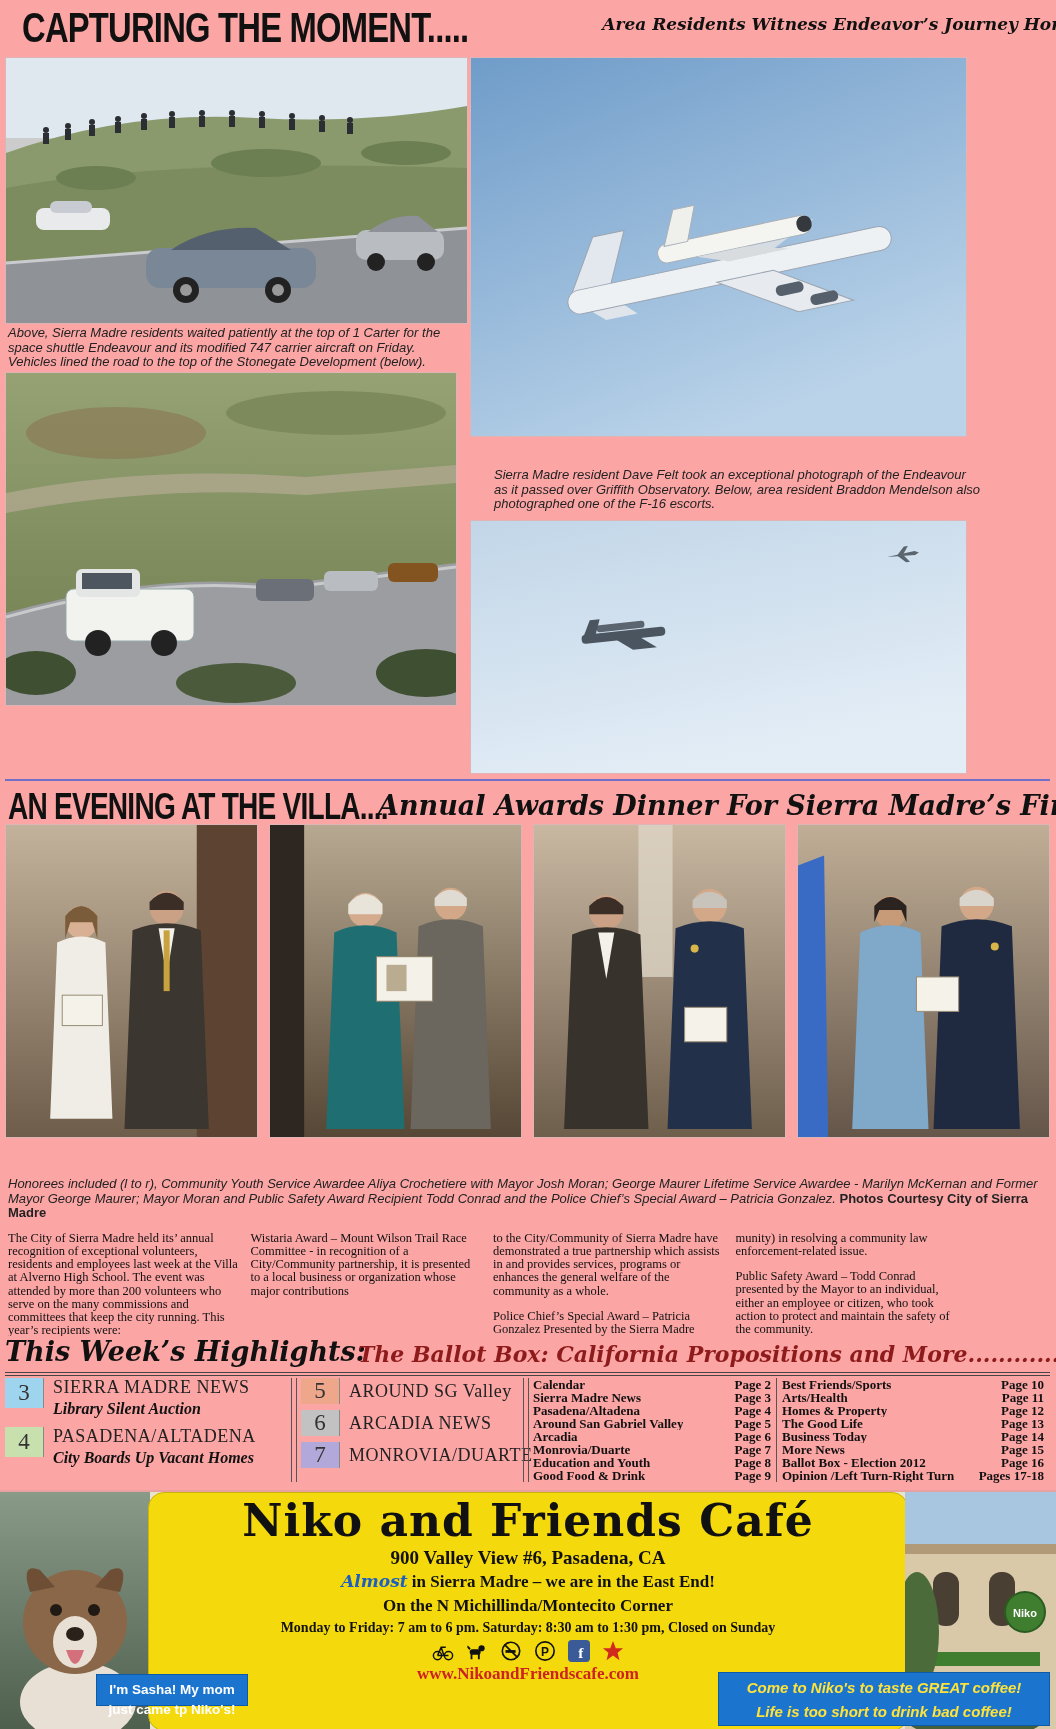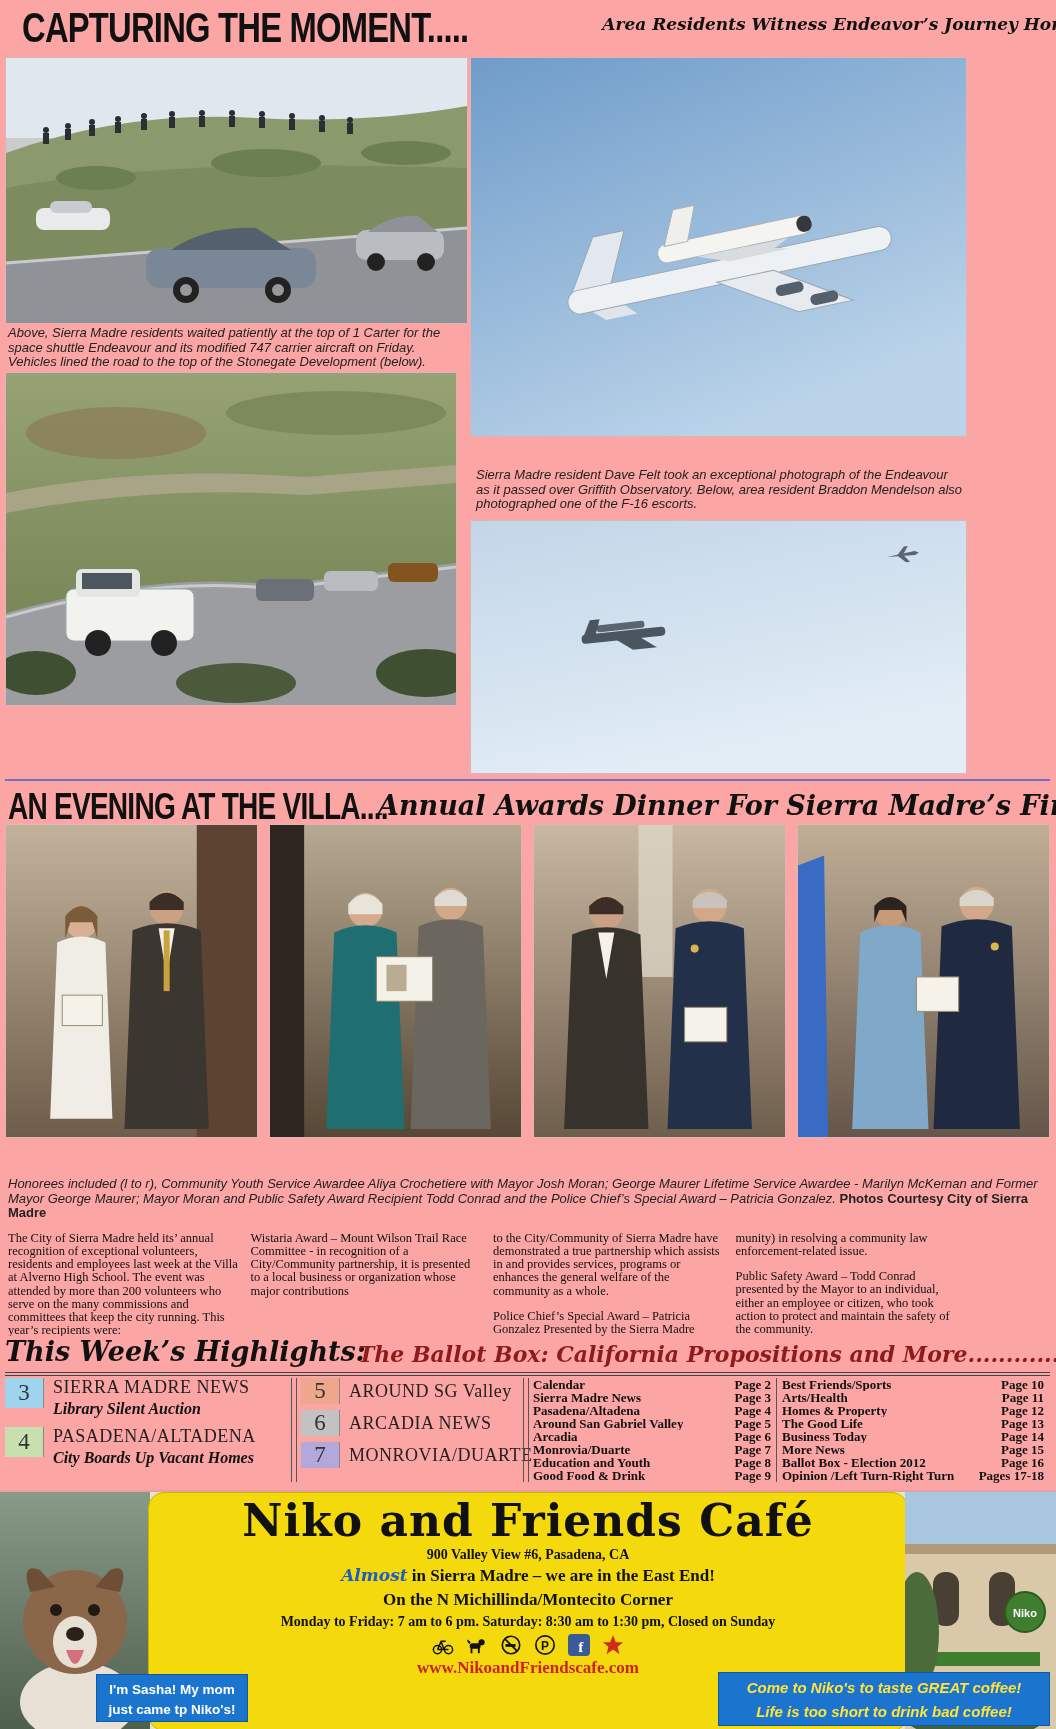--- a/index.html
+++ b/index.html
@@ -19,21 +19,21 @@
   .photo{border:1px solid #e0b4b4;overflow:hidden;background:#ccc;}
   .photo svg{display:block;width:100%;height:100%;}
   .photoA{left:5px;top:57px;width:461px;height:265px;}
   .photoB{left:470px;top:57px;width:495px;height:378px;}
   .photoC{left:5px;top:372px;width:450px;height:332px;}
   .photoD{left:470px;top:520px;width:495px;height:252px;}
   
   .cap{font-family:"Liberation Sans",sans-serif;font-style:italic;font-size:13px;line-height:1.12;color:#222;}
   .cap b{font-style:normal;}
   .cap1{left:8px;top:326px;width:452px;}
-  .cap2{left:476px;top:468px;width:488px;}
+  .cap2{left:494px;top:468px;width:488px;}
   .cap3{left:8px;top:1177px;width:1040px;font-size:13px;}
   .rule-blue{left:5px;top:779px;width:1045px;border-top:2px solid #7070c8;}
   
   .awards{left:5px;top:824px;width:1045px;height:312px;display:flex;gap:11px;}
   .awards .photo{flex:1;height:100%;}
   
   .cols{left:8px;top:1220px;width:958px;height:116px;display:grid;
         grid-template-columns:repeat(4,1fr);column-gap:12px;overflow:hidden;}
   .cols p{margin:12px 0 6px 0;font-size:12.5px;line-height:1.05;}
   
@@ -58,32 +58,32 @@
   .toc-row{display:flex;justify-content:space-between;font-weight:bold;font-size:13px;line-height:13px;height:13px;}
   .toc-label{white-space:nowrap;overflow:hidden;}
   .toc-page{white-space:nowrap;padding-left:6px;}
   
   .ad{left:0;top:1490px;width:1056px;height:239px;border-top:2px solid #e8a0a0;background:#e9e2cf;}
   .ad-dog{left:0;top:0;width:150px;height:239px;}
   .ad-build{left:905px;top:0;width:151px;height:239px;}
   .ad-yellow{left:148px;top:0;width:760px;height:239px;background:#f4d90c;border:1px solid #c9b50a;
              border-radius:16px;text-align:center;box-sizing:border-box;padding-top:4px;}
   .ad-title{font-family:"DejaVu Serif",serif;font-weight:bold;font-size:44px;letter-spacing:1px;line-height:1.1;}
-  .ad-addr{font-size:14px;font-weight:bold;margin-top:2px;}
+  .ad-addr{font-size:19px;font-weight:bold;margin-top:2px;}
   .ad-almost-line{font-size:17px;font-weight:bold;margin-top:2px;}
   .ad-almost{color:#1b5fc2;font-style:italic;font-family:"DejaVu Serif",serif;}
   .ad-corner{font-size:17px;font-weight:bold;margin-top:4px;}
   .ad-hours{font-size:14px;font-weight:bold;margin-top:4px;}
   .ad-phone{font-size:14px;font-weight:bold;margin-top:1px;}
   .ad-icons{display:flex;justify-content:center;gap:12px;margin-top:4px;height:22px;align-items:center;}
   .ad-icon{width:22px;height:22px;display:block;}
   .ad-web{font-size:17px;font-weight:bold;color:#cc2222;margin-top:2px;}
   .badge{background:#1b75cf;color:#fff;font-family:"Liberation Sans",sans-serif;font-weight:bold;
          text-align:center;box-sizing:border-box;}
-  .badge-left{left:96px;top:182px;width:152px;height:48px;font-size:13.5px;line-height:1.5;padding-top:5px;border:1px solid #0d5aa8;}
+  .badge-left{left:96px;top:182px;width:152px;height:32px;font-size:13.5px;line-height:1.5;padding-top:5px;border:1px solid #0d5aa8;}
   .badge-right{left:718px;top:180px;width:332px;height:54px;color:#ffe23a;font-style:italic;
                font-size:15px;line-height:1.6;padding-top:3px;border:1px solid #0d5aa8;}
 </style>
 </head>
 <body>
 
 <div class="page">
 
   <div class="abs h-main">CAPTURING THE MOMENT.....</div>
   <div class="abs h-sub">Area Residents Witness Endeavor’s Journey Home</div>

